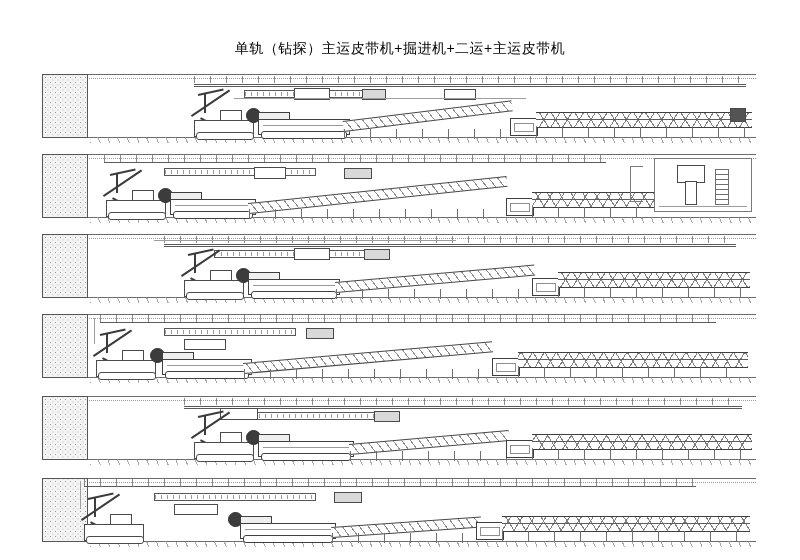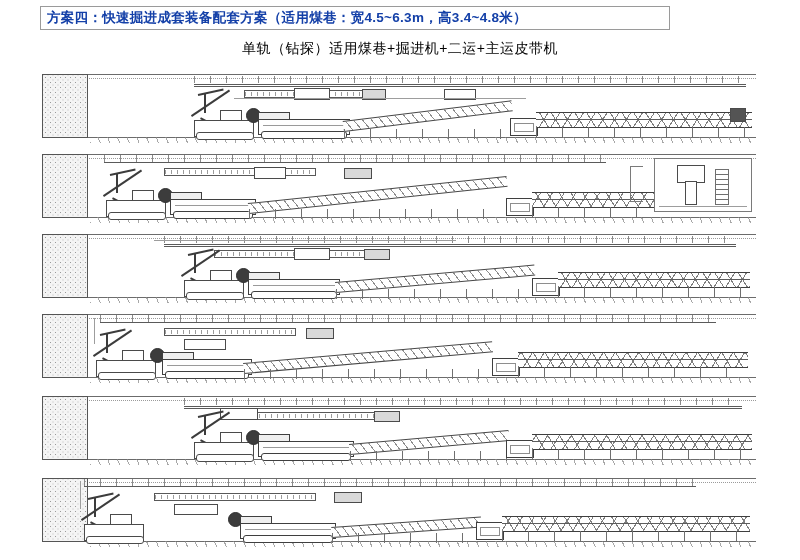--- a/index.html
+++ b/index.html
@@ -193,24 +193,21 @@
   }
   
   .leader{position:absolute;height:0;border-top:1px solid #9d9d9d;}
   .leaderv{position:absolute;width:0;border-left:1px solid #9d9d9d;}
 </style>
 </head>
 <body>
 
 <div class="page">
 
-  <div class="title-bar">
-    <span class="title-text">方案四：快速掘进成套装备配套方案（适用煤巷：宽4.5~6.3m，高3.4~4.8米）</span>
-  </div>
-  <div class="subtitle">单轨（钻探）适用煤巷+掘进机+二运+主运皮带机</div>
+  <div class="subtitle">单轨（钻探）主运皮带机+掘进机+二运+主运皮带机</div>
 
   <div class="rows">
 
     <div class="row" style="top:4px;">
       <div class="ceiling"></div>
       <div class="ceiling2"></div>
       <div class="floor"></div>
       <div class="coal dots"></div>
       <div class="ticks"></div>
 

